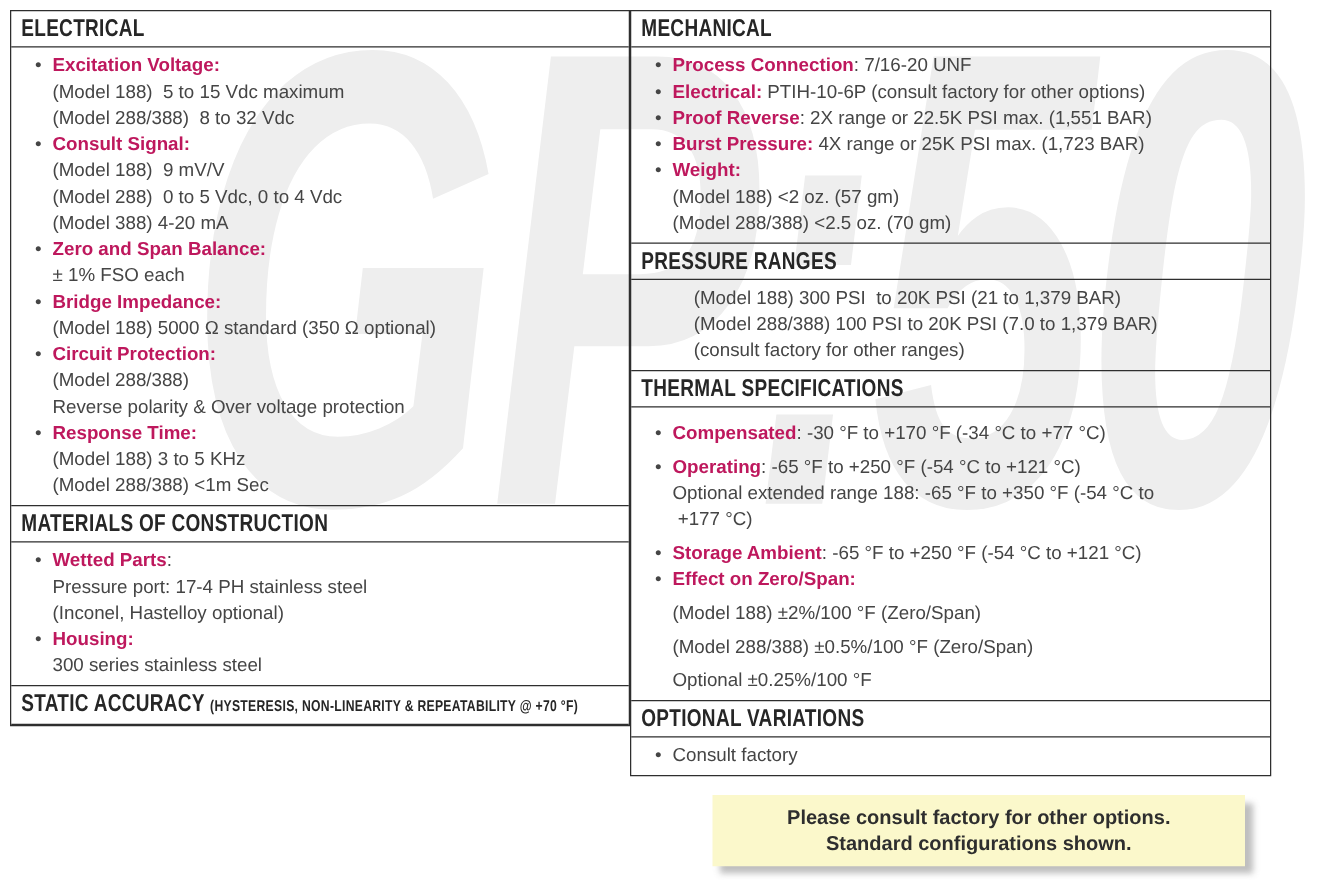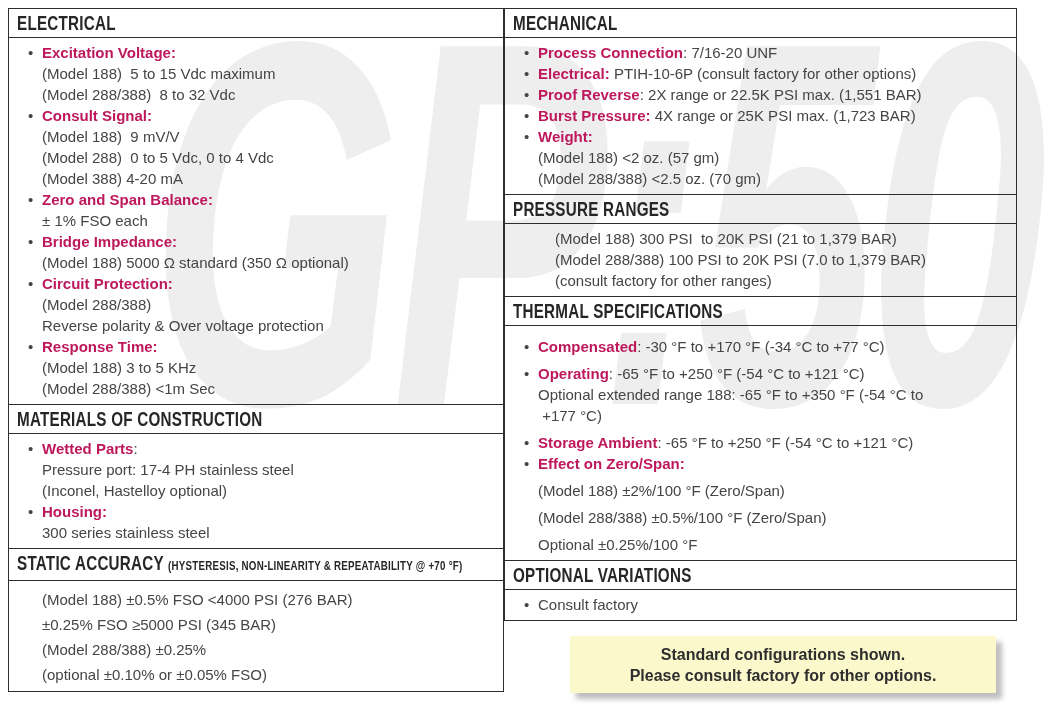--- a/index.html
+++ b/index.html
@@ -78,26 +78,20 @@
         <div class="line"><span class="bl">•</span><span class="b">Wetted Parts</span><span>:</span></div>
         <div class="line"><span>Pressure port: 17-4 PH stainless steel</span></div>
         <div class="line"><span>(Inconel, Hastelloy optional)</span></div>
         <div class="line"><span class="bl">•</span><span class="b">Housing:</span></div>
         <div class="line"><span>300 series stainless steel</span></div>
       </div>
 
     <div class="sec-h">
       <span class="ht"><span>STATIC ACCURACY</span> <span class="hs">(HYSTERESIS, NON-LINEARITY &amp; REPEATABILITY @ +70 °F)</span></span>
     </div>
-    <div class="sec-c">
-        <div class="line wide"><span>(Model 188) ±0.5% FSO &lt;4000 PSI (276 BAR)</span></div>
-        <div class="line wide"><span>±0.25% FSO ≥5000 PSI (345 BAR)</span></div>
-        <div class="line wide"><span>(Model 288/388) ±0.25%</span></div>
-        <div class="line wide"><span>(optional ±0.10% or ±0.05% FSO)</span></div>
-      </div>
   </div>
 
   <div id="col-right" class="col">
     <div class="sec-h">
       <span class="ht"><span>MECHANICAL</span></span>
     </div>
     <div class="sec-c">
         <div class="line"><span class="bl">•</span><span class="b">Process Connection</span><span>: 7/16-20 UNF</span></div>
         <div class="line"><span class="bl">•</span><span class="b">Electrical:</span><span> PTIH-10-6P (consult factory for other options)</span></div>
         <div class="line"><span class="bl">•</span><span class="b">Proof Reverse</span><span>: 2X range or 22.5K PSI max. (1,551 BAR)</span></div>
@@ -133,17 +127,17 @@
 
     <div class="sec-h">
       <span class="ht"><span>OPTIONAL VARIATIONS</span></span>
     </div>
     <div class="sec-c">
         <div class="line"><span class="bl">•</span><span>Consult factory</span></div>
       </div>
   </div>
 
   <div id="note" style="background: rgb(251, 248, 203);">
+    <div>Please consult factory for other options.</div>
     <div>Standard configurations shown.</div>
-    <div>Please consult factory for other options.</div>
   </div>
 
 </div>
 
 </body></html>

